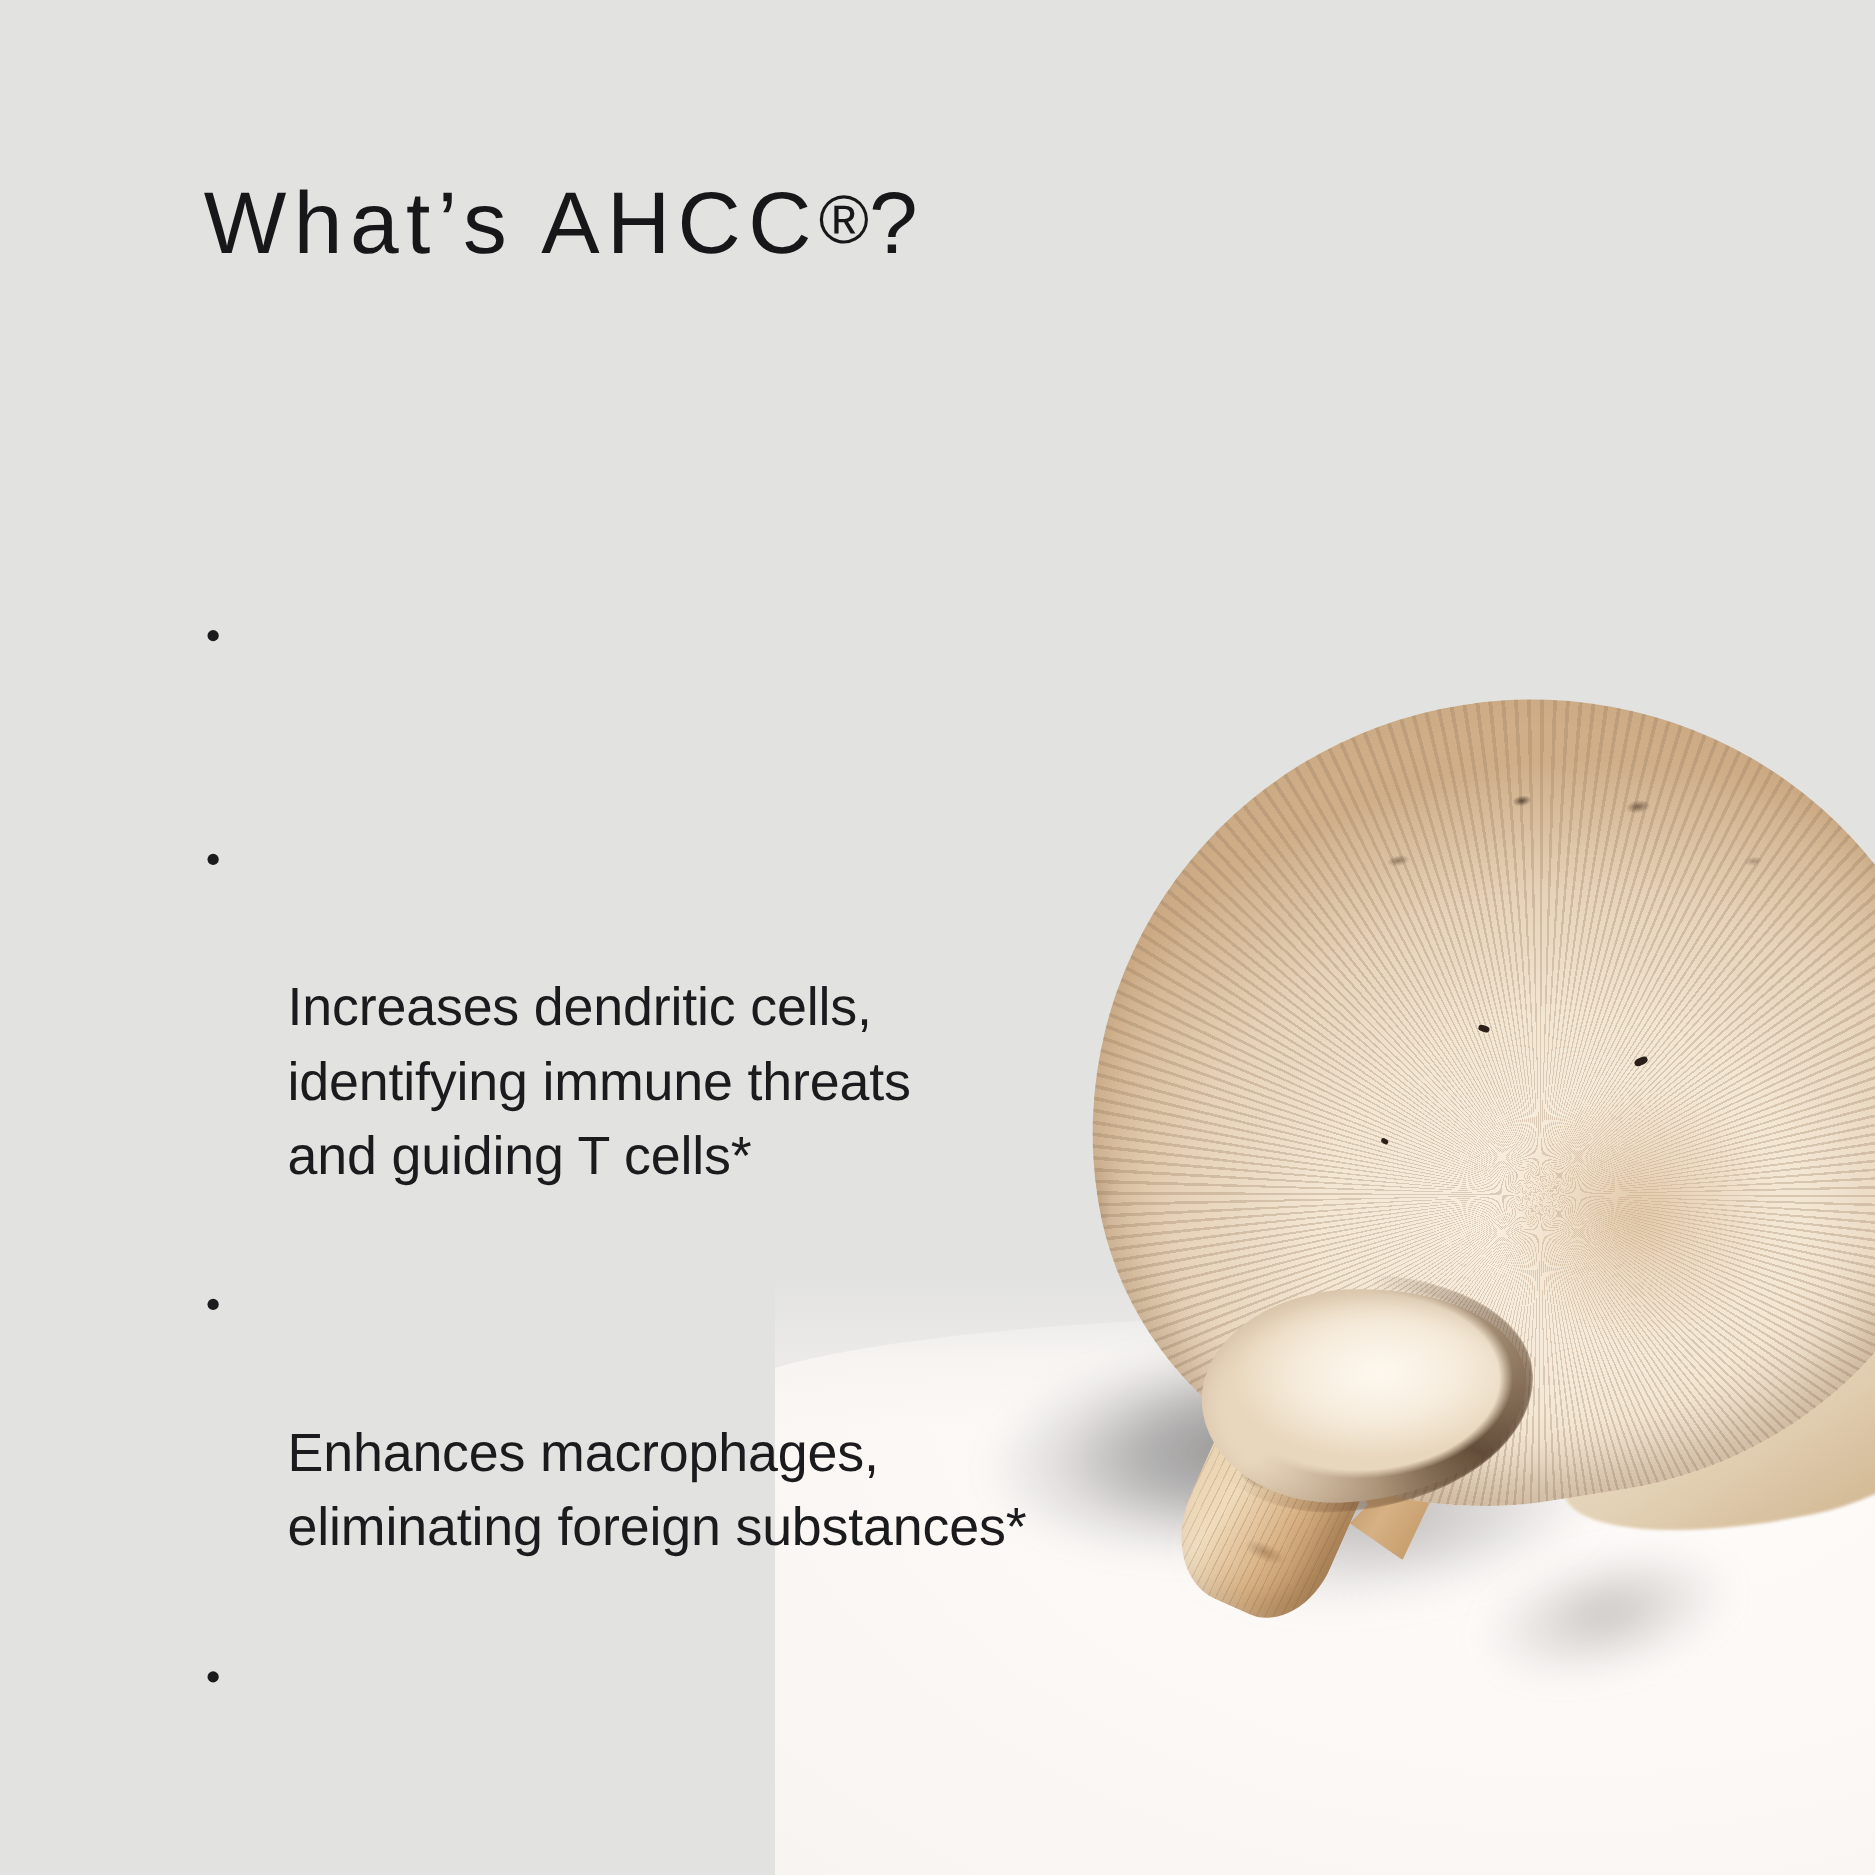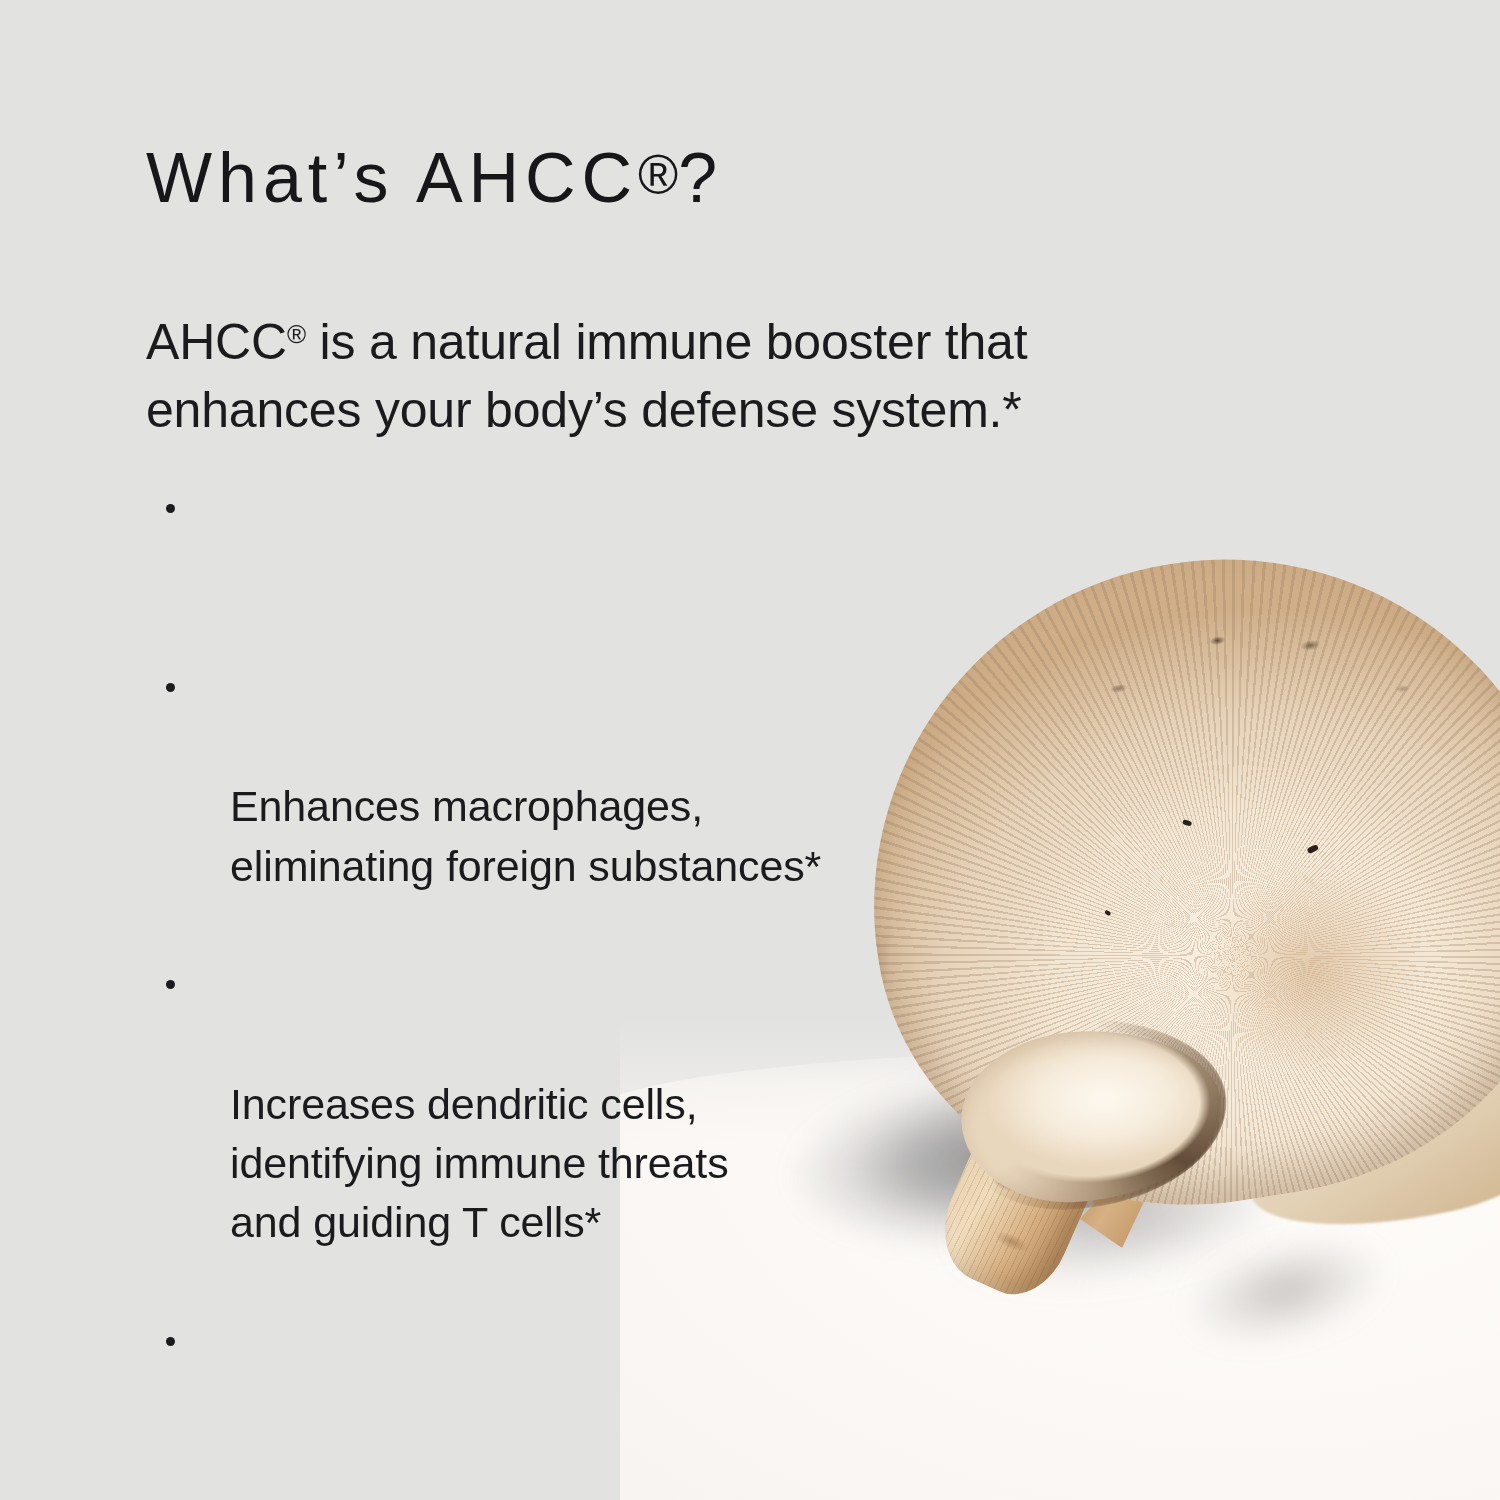--- a/index.html
+++ b/index.html
@@ -231,21 +231,21 @@
     border-radius: 52% 48% 40% 60% / 70% 66% 34% 30%;
     background: linear-gradient(160deg, #efe2cd 0%, #e2cfb2 55%, #cdb088 100%);
     transform: rotate(-12deg);
     filter: blur(1.2px);
     opacity: 0.95;
   }
 
   
   .heading {
     position: absolute;
-    left: 146px;
+    left: 163px;
     top: 96px;
     font-size: 70px;
     line-height: 1.0;
     letter-spacing: 0.085em;
     color: #17171a;
     font-weight: 400;
     white-space: nowrap;
   }
   .reg-big { font-size: 0.78em; vertical-align: 0.14em; letter-spacing: 0; }
 
@@ -316,36 +316,35 @@
       <div class="cap-tear"></div>
       <div class="cap-tear-edge"></div>
       <div class="fleck" style="left:46%;top:40%;width:9px;height:5px;transform:rotate(28deg);"></div>
       <div class="fleck" style="left:63%;top:47%;width:11px;height:6px;transform:rotate(-16deg);"></div>
       <div class="fleck" style="left:33%;top:52%;width:6px;height:4px;transform:rotate(40deg);"></div>
     </div>
   </div>
 
   <h1 class="heading"><span>What’s AHCC</span><span class="reg-big">®</span><span>?</span></h1>
 
-  <p class="subhead"><span>AHCC</span><span class="reg-sup">®</span><span> is a natural immune booster that enhances your body’s defense system.*</span></p>
 
   <ul class="bullets" style="list-style:none;margin:0;padding:0;">
     <li class="bullet">
       <span class="dot"></span>
-    </li>
-    <li class="bullet">
-      <span class="dot"></span>
-      <span>Enhances macrophages,
-eliminating foreign substances*</span>
     </li>
     <li class="bullet">
       <span class="dot"></span>
       <span>Increases dendritic cells,
 identifying immune threats
 and guiding T cells*</span>
     </li>
     <li class="bullet">
       <span class="dot"></span>
+      <span>Enhances macrophages,
+eliminating foreign substances*</span>
+    </li>
+    <li class="bullet">
+      <span class="dot"></span>
       
     </li>
   </ul>
 
 </div>
 
 </body></html>

